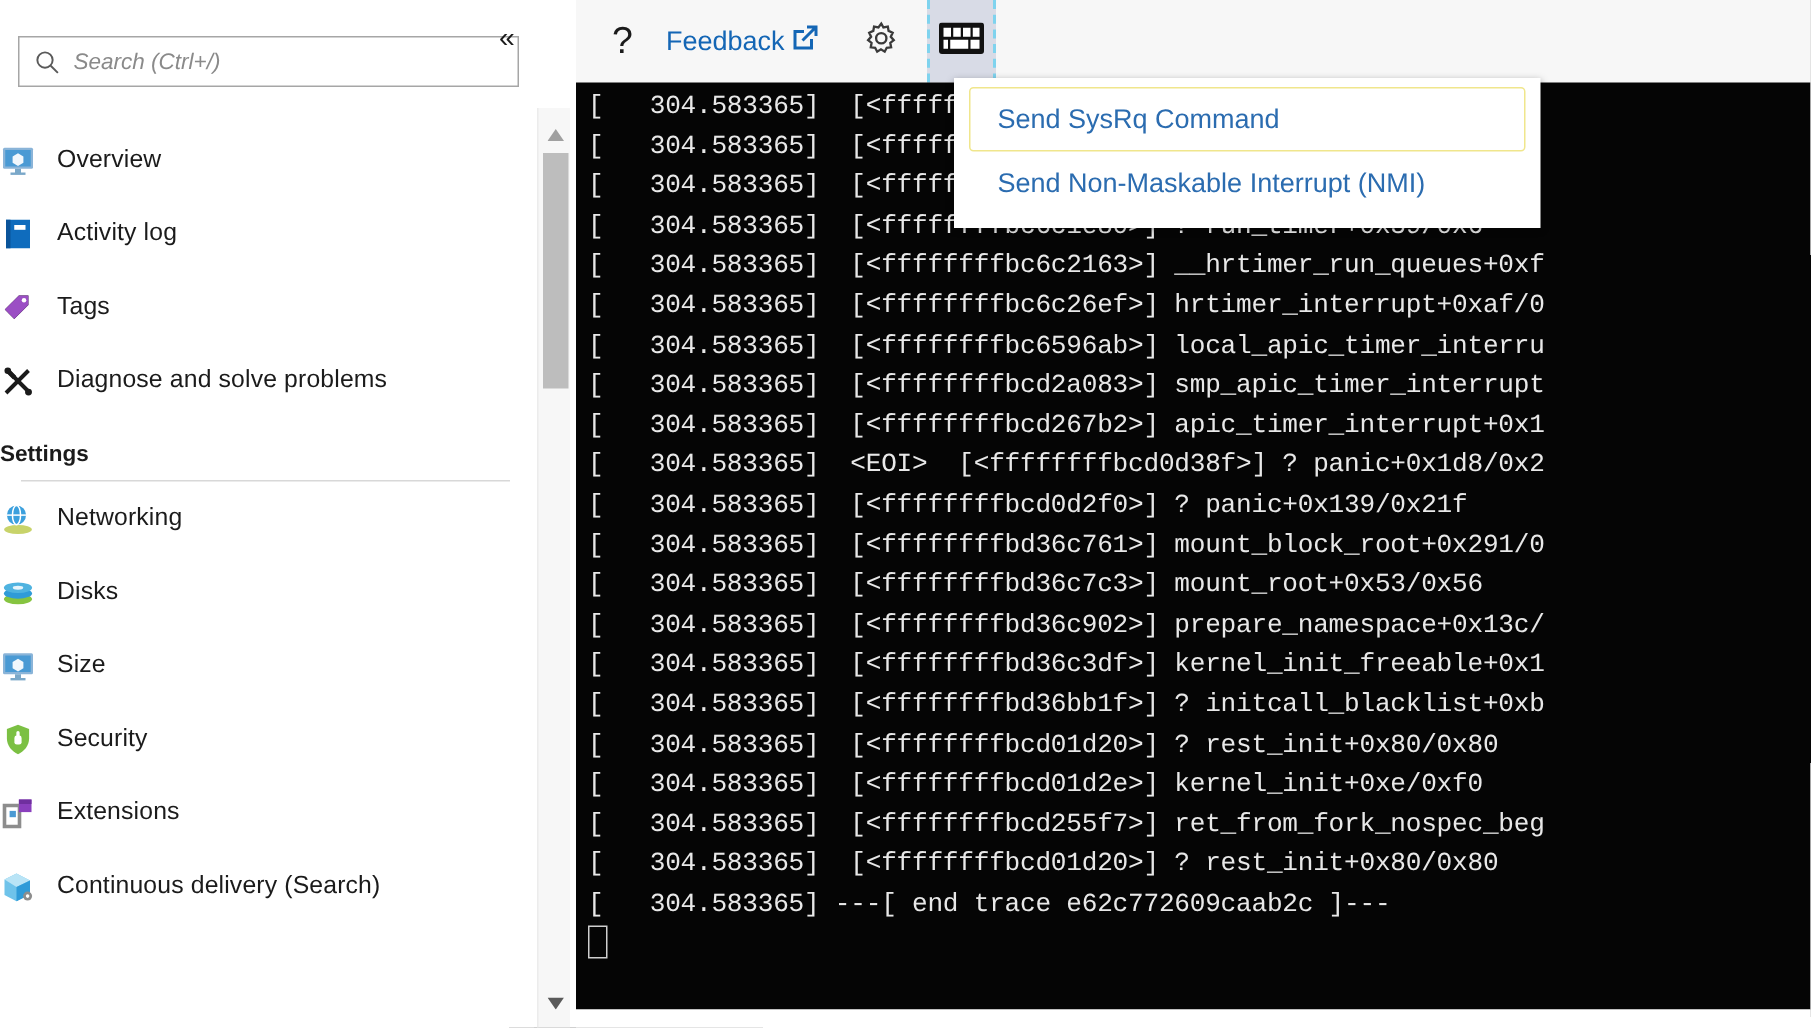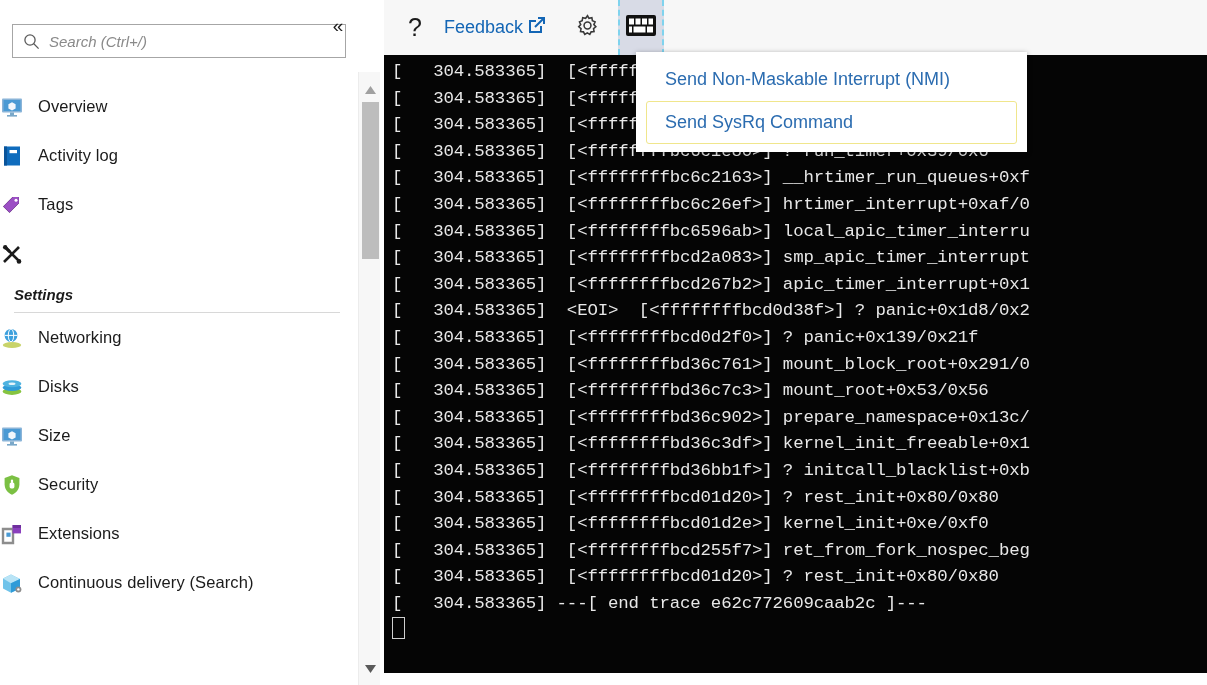--- a/index.html
+++ b/index.html
@@ -80,26 +80,24 @@
     margin-right: 14px;
     display: block;
   }
   .nav-label {
     font-size: 16.5px;
     color: #1b1b1b;
     letter-spacing: .1px;
     white-space: nowrap;
   }
   .section-head {
-    margin-top: 8px;
-    padding-left: 14px;
+    margin-top: 16px;
     font-size: 15px;
     font-weight: bold;
     color: #1b1b1b;
-    font-style: italic;
   }
   .section-rule {
     margin: 9px 12px 0 14px;
     height: 1px;
     background: #d8d8d8;
   }
 
   
   #side-scroll {
     position: absolute;
@@ -293,20 +291,21 @@
       <div class="nav-item">
         <span class="nav-ico">
           <svg width="24" height="24" viewBox="0 0 24 24">
             <path d="M3.4 3.6l5.2 5.2 2.2-2.2-5.2-5.2z" fill="#1b1b1b" transform="translate(0,2)"></path>
             <line x1="4" y1="20" x2="19" y2="5" stroke="#1b1b1b" stroke-width="2.6"></line>
             <line x1="20" y1="20" x2="5" y2="5" stroke="#1b1b1b" stroke-width="2.6"></line>
             <circle cx="5.2" cy="5.2" r="2.2" fill="#1b1b1b"></circle>
             <circle cx="19" cy="19.4" r="2.3" fill="#1b1b1b"></circle>
           </svg>
         </span>
+        <span class="nav-label">Diagnose and solve problems</span>
       </div>
 
       <div class="section-head">Settings</div>
       <div class="section-rule"></div>
 
       <div class="nav-item">
         <span class="nav-ico">
           <svg width="24" height="24" viewBox="0 0 24 24">
             <ellipse cx="12" cy="19" rx="9.2" ry="3" fill="#c8d36a"></ellipse>
             <circle cx="11" cy="9.4" r="6.4" fill="#3ca0dd"></circle>
@@ -462,21 +461,21 @@
         </div>
       <div>
         <span class="cursor-block"></span>
       </div>
     </div>
 
     <div id="term-bottom"></div>
   </div>
 
   <div id="menu">
+    <div class="menu-item focused">
+      <span>Send SysRq Command</span>
+    </div>
     <div class="menu-item">
       <span>Send Non-Maskable Interrupt (NMI)</span>
     </div>
-    <div class="menu-item focused">
-      <span>Send SysRq Command</span>
-    </div>
   </div>
 
 </div>
 
 </body></html>

